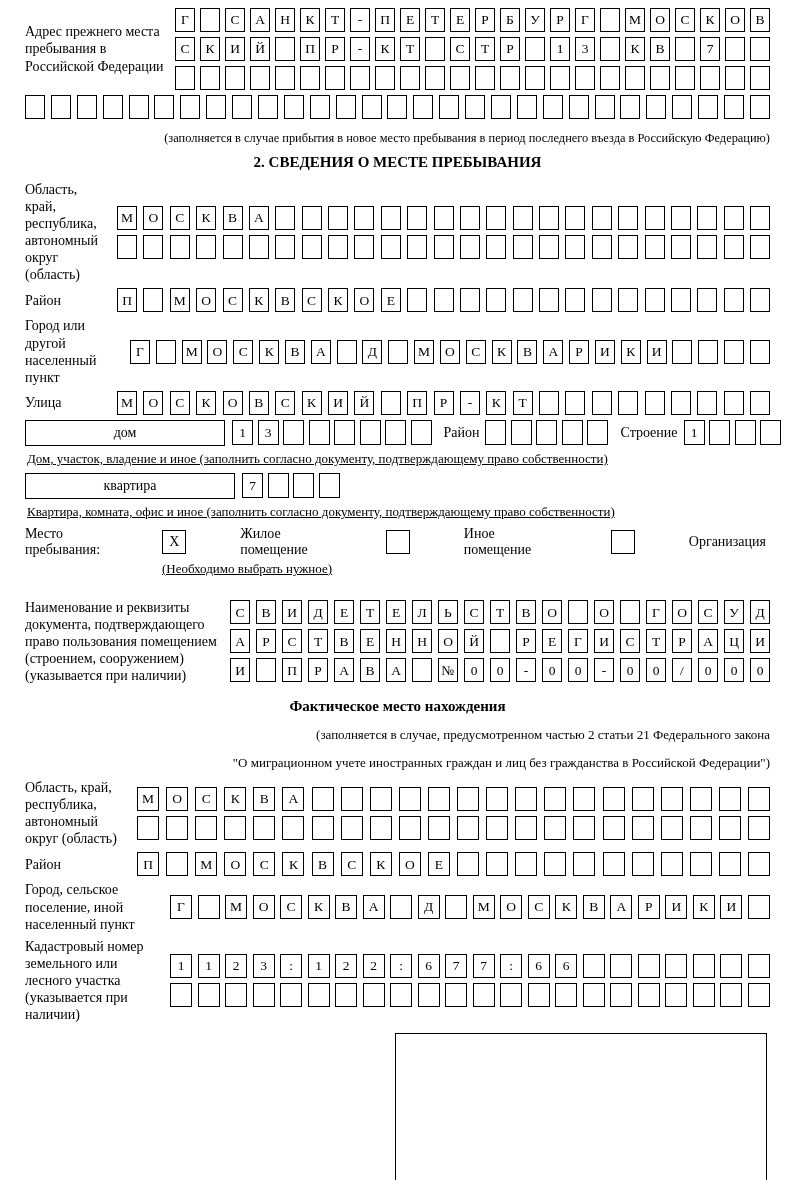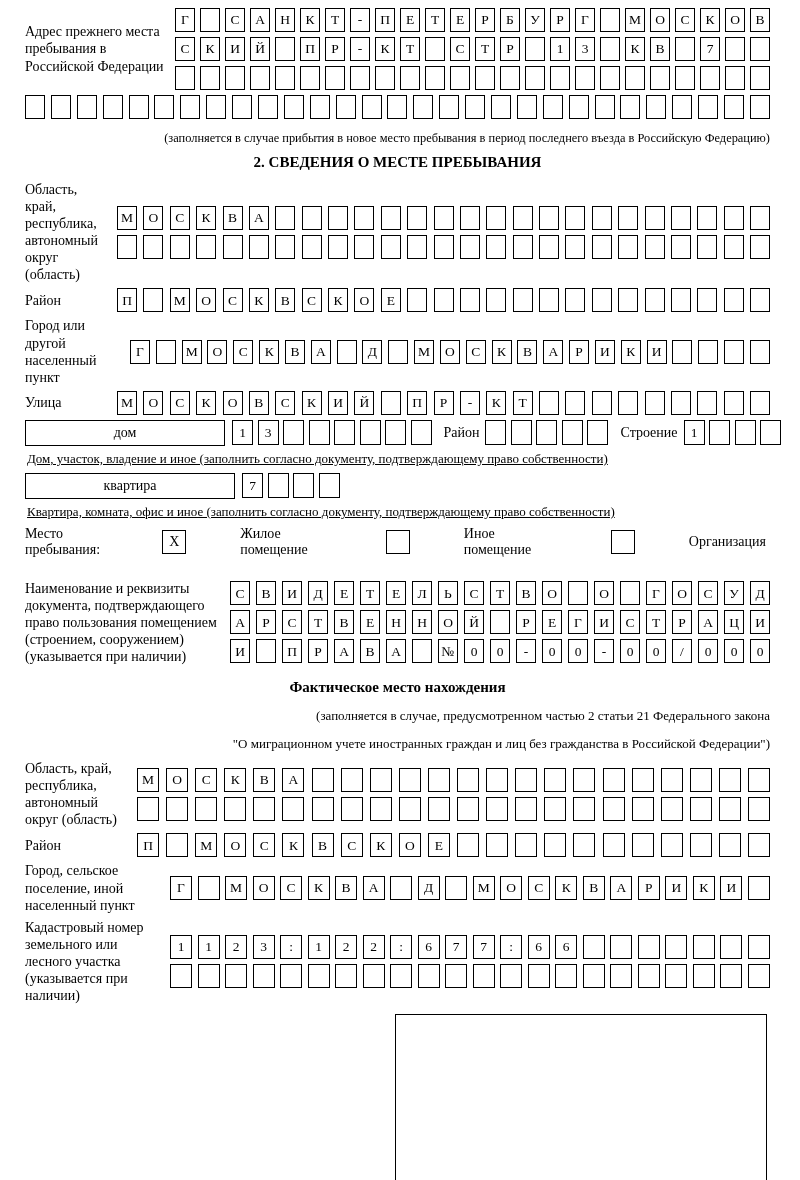--- a/index.html
+++ b/index.html
@@ -371,20 +371,21 @@
 
   <div class="stay-row">
     <span style="padding-right:10px">Место пребывания:</span>
     <span class="checkbox">X</span>
     <span class="opt-label">Жилое помещение</span>
     <span class="checkbox" style="margin-left:18px"></span>
     <span class="opt-label">Иное помещение</span>
     <span class="checkbox" style="margin-left:26px"></span>
     <span class="opt-label">Организация</span>
   </div>
+  <div class="caption" style="text-align:center;width:440px">(Необходимо выбрать нужное)</div>
 
   <div class="frow" style="margin-top:22px">
     <div class="flabel" style="width:205px">Наименование и реквизиты документа, подтверждающего право пользования помещением (строением, сооружением) (указывается при наличии)</div>
     <div class="rowstack">
       <div class="cells">
           <span class="cell">С</span>
           <span class="cell">В</span>
           <span class="cell">И</span>
           <span class="cell">Д</span>
           <span class="cell">Е</span>

